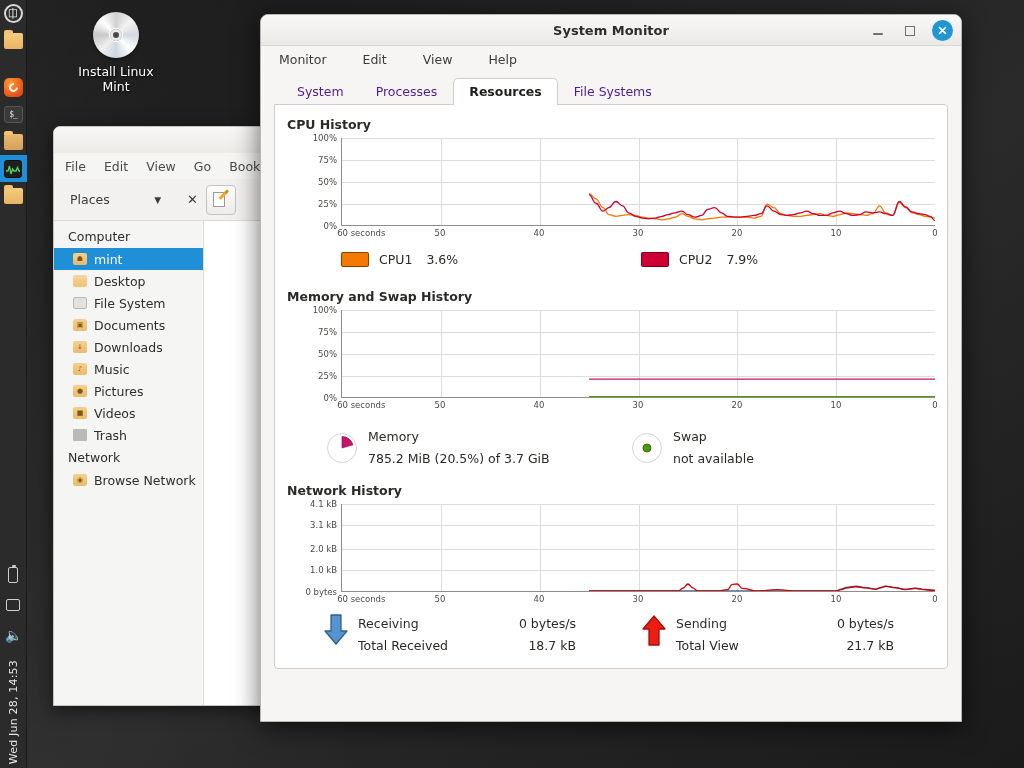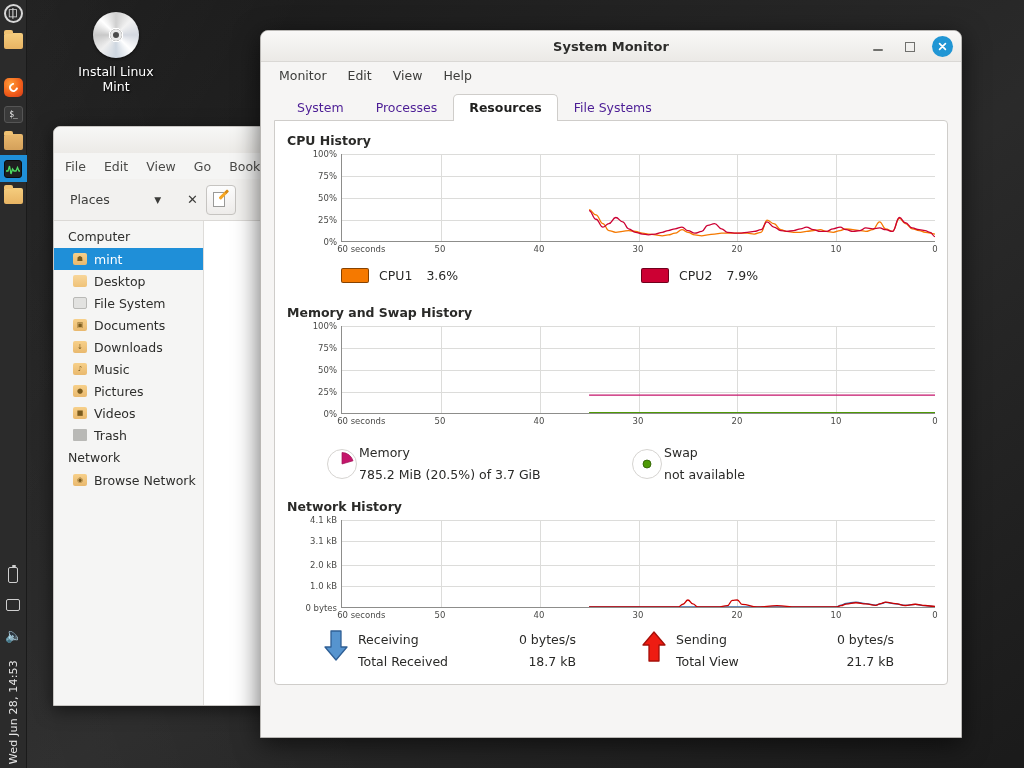--- a/index.html
+++ b/index.html
@@ -189,21 +189,21 @@
   .sb-ic.disk { background: #e2e2e0; border: 1px solid #b9b9b6; }
   .sb-ic.trash { background: #b9b9b6; border-radius: 1px; }
   .sb-ic em {
     position:absolute; left:50%; top:50%; transform: translate(-50%,-50%);
     font-size: 7px; font-style: normal; color: #7a5b1e;
   }
   #fm-main { flex: 1; background: #ffffff; }
 
   
   #sysmon {
-    position: absolute; left: 260px; top: 30px;
+    position: absolute; left: 260px; top: 14px;
     width: 702px; height: 708px;
     background: #f6f5f4;
     border-radius: 8px 8px 0 0;
     box-shadow: 0 6px 26px rgba(0,0,0,.6);
     border: 1px solid #b9b7b4;
     overflow: hidden;
     z-index: 20;
   }
   #sm-titlebar {
     height: 31px; background: linear-gradient(#f9f8f7,#ebe9e6);
@@ -221,21 +221,21 @@
   .wb { width: 20px; height: 20px; display:flex; align-items:center; justify-content:center; color:#70706d; }
   .wb .min { width: 10px; height: 2px; background: #70706d; border-radius: 1px; margin-top: 7px; }
   .wb .max { width: 10px; height: 10px; border: 1.6px solid #70706d; }
   .wb.close {
     width: 21px; height: 21px; border-radius: 50%;
     background: #2196d4; color: #fff; font-size: 13px;
     font-family: "DejaVu Sans", sans-serif; line-height: 1;
   }
   #sm-menubar {
     height: 27px; display:flex; align-items:center;
-    gap: 21px; padding-left: 18px; font-size: 12.5px; color: #3c3c3a;
+    gap: 36px; padding-left: 18px; font-size: 12.5px; color: #3c3c3a;
     background: #f6f5f4;
   }
   #sm-tabs {
     display: flex; align-items: flex-end; padding: 7px 0 0 20px;
     height: 31px; background: #f6f5f4;
   }
   .tab {
     padding: 5px 15px 6px; font-size: 12.5px; color: #4c1d95;
     border: 1px solid transparent; border-bottom: none;
     border-radius: 5px 5px 0 0; position: relative; top: 1px;
@@ -290,21 +290,21 @@
   .legend-item { display: flex; align-items: center; gap: 10px; padding-left: 10px; }
   .swatch {
     width: 28px; height: 15px; border-radius: 2px;
     border: 1px solid rgba(0,0,0,.45);
   }
   .legend-item .nm { margin-right: 4px; }
 
   .mem-row {
     display: flex; margin-top: 6px; padding-left: 40px; gap: 0;
   }
-  .mem-block { display: flex; align-items: center; gap: 2px; }
+  .mem-block { display: flex; align-items: center; gap: 11px; }
   .donut { width: 30px; height: 30px; border-radius: 50%; position: relative; flex:none; }
   .donut .ring {
     position: absolute; inset: 0; border-radius: 50%;
     border: 1px solid #d6d4d1;
   }
   .mem-txt { font-size: 12.5px; color: #2a2a28; line-height: 1.75; }
   .mem-txt .t2 { color: #2a2a28; }
 
   .net-row { display: flex; margin-top: 5px; padding-left: 36px; }
   .net-block { display: flex; align-items: flex-start; gap: 9px; }

